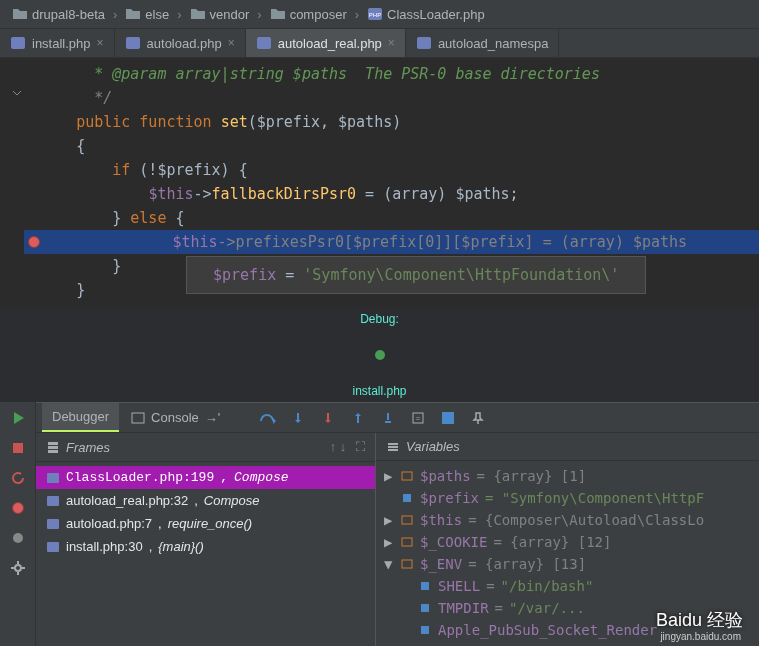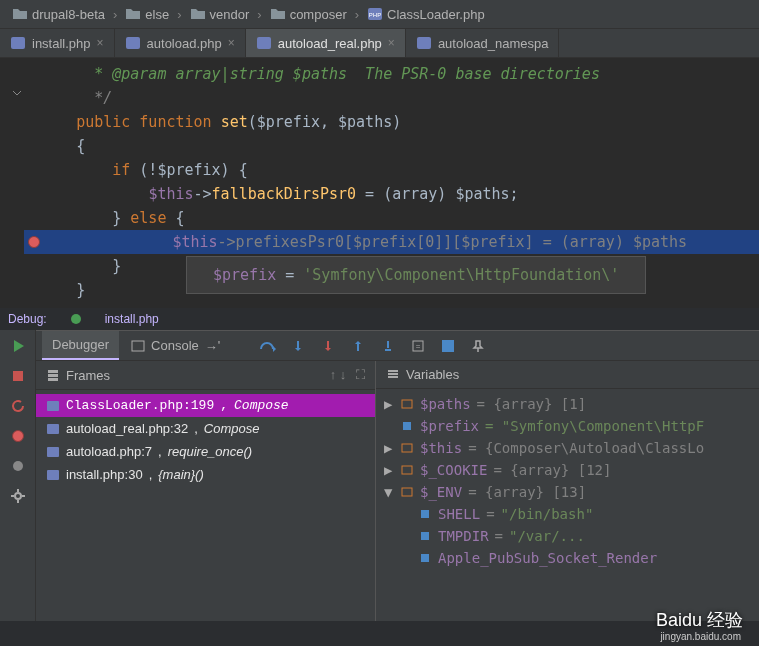--- a/index.html
+++ b/index.html
@@ -68,59 +68,60 @@
   padding: 6px 26px;
   font-family: "Consolas", monospace;
   font-size: 15px;
   color: #a9b7c6;
   z-index: 10;
 }
 .debug-status {
   display: flex; align-items: center; gap: 22px;
   padding: 4px 8px;
   background: #2b2d30;
-  color: #c4b5fd;
+  color: #5eead4;
   font-size: 12px;
+  flex-direction: column;
 }
 .bp-dot { width: 12px; height: 12px; border-radius: 50%; background: #db5c5c; border: 1px solid #8b3c3c; }
 .debug-toolbar {
   display: flex; align-items: center;
   background: #3c3f41;
   border-top: 1px solid #555;
   border-bottom: 1px solid #323232;
 }
 .debug-side {
   display: flex; flex-direction: column;
   background: #3c3f41;
   width: 36px;
   border-right: 1px solid #323232;
   padding-top: 4px;
   gap: 6px;
   align-items: center;
 }
 .side-btn { width: 24px; height: 24px; display: flex; align-items: center; justify-content: center; cursor: pointer; }
 .debug-tabs { display: flex; align-items: center; gap: 2px; padding: 0 6px; }
 .debug-tab { padding: 6px 10px; color: #b2b2b2; cursor: pointer; display: flex; align-items: center; gap: 6px; }
-.debug-tab.active { background: #4e5254; border-bottom: 2px solid #c4b5fd; }
+.debug-tab.active { background: #4e5254; border-bottom: 2px solid #bef264; }
 .debug-actions { display: flex; gap: 10px; padding: 0 10px; margin-left: 12px; }
 .action-btn { width: 20px; height: 20px; cursor: pointer; display: flex; align-items: center; justify-content: center; }
 .panels {
   display: flex;
   height: 260px;
   background: #3c3f41;
 }
 .panel-frames { flex: 0 0 340px; border-right: 1px solid #555; display: flex; flex-direction: column; }
 .panel-vars { flex: 1; display: flex; flex-direction: column; }
 .panel-header {
   display: flex; align-items: center; justify-content: space-between;
   padding: 6px 10px;
   border-bottom: 1px solid #323232;
   color: #bbb;
 }
-.panel-header .title { display: flex; gap: 6px; }
+.panel-header .title { display: flex; align-items: center; gap: 6px; font-style: italic; }
 .panel-body { flex: 1; overflow: hidden; padding: 4px 0; }
 .frame-item {
   display: flex; align-items: center; gap: 6px;
   padding: 4px 10px;
   color: #e5e5e5;
   font-family: Arial, sans-serif;
   font-size: 13px;
 }
 .frame-item.selected { background: #a21caf; color: #fff; font-family: Liberation Mono, monospace; }
 .frame-loc { font-style: italic; }

